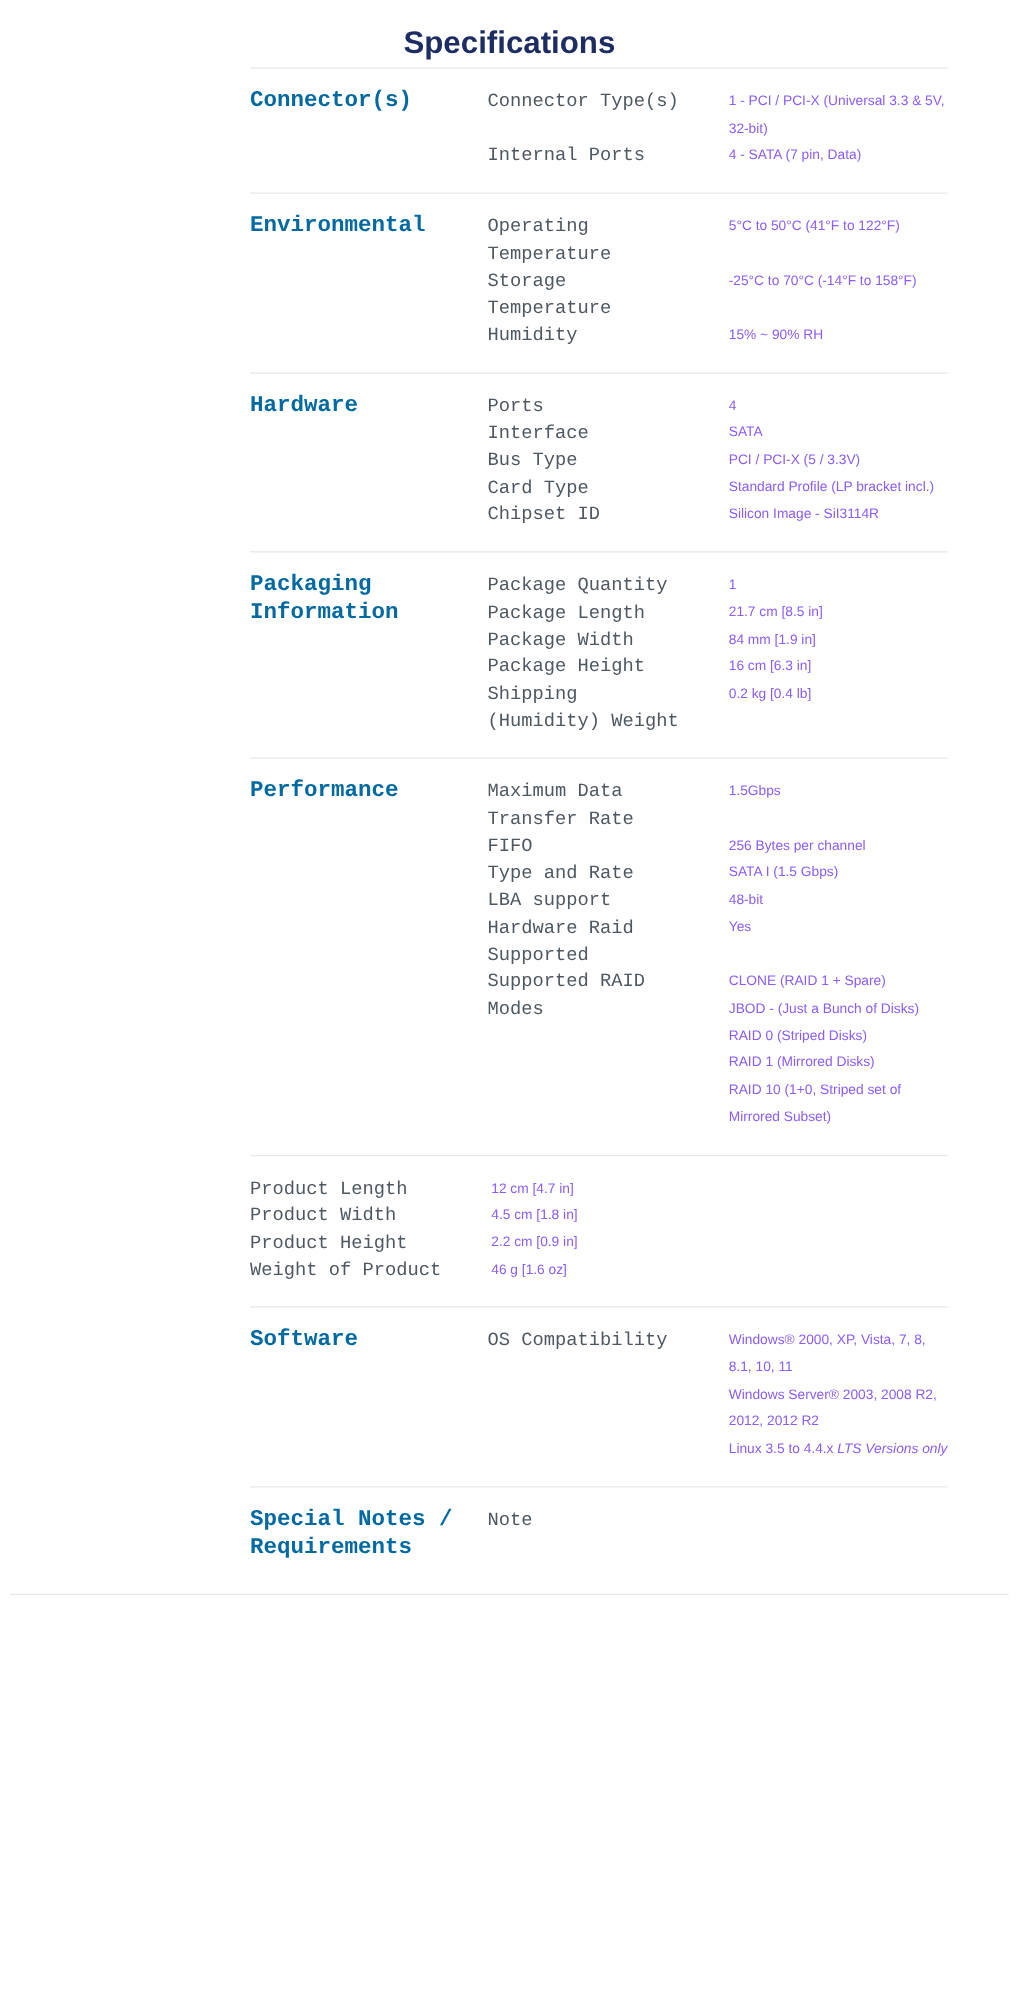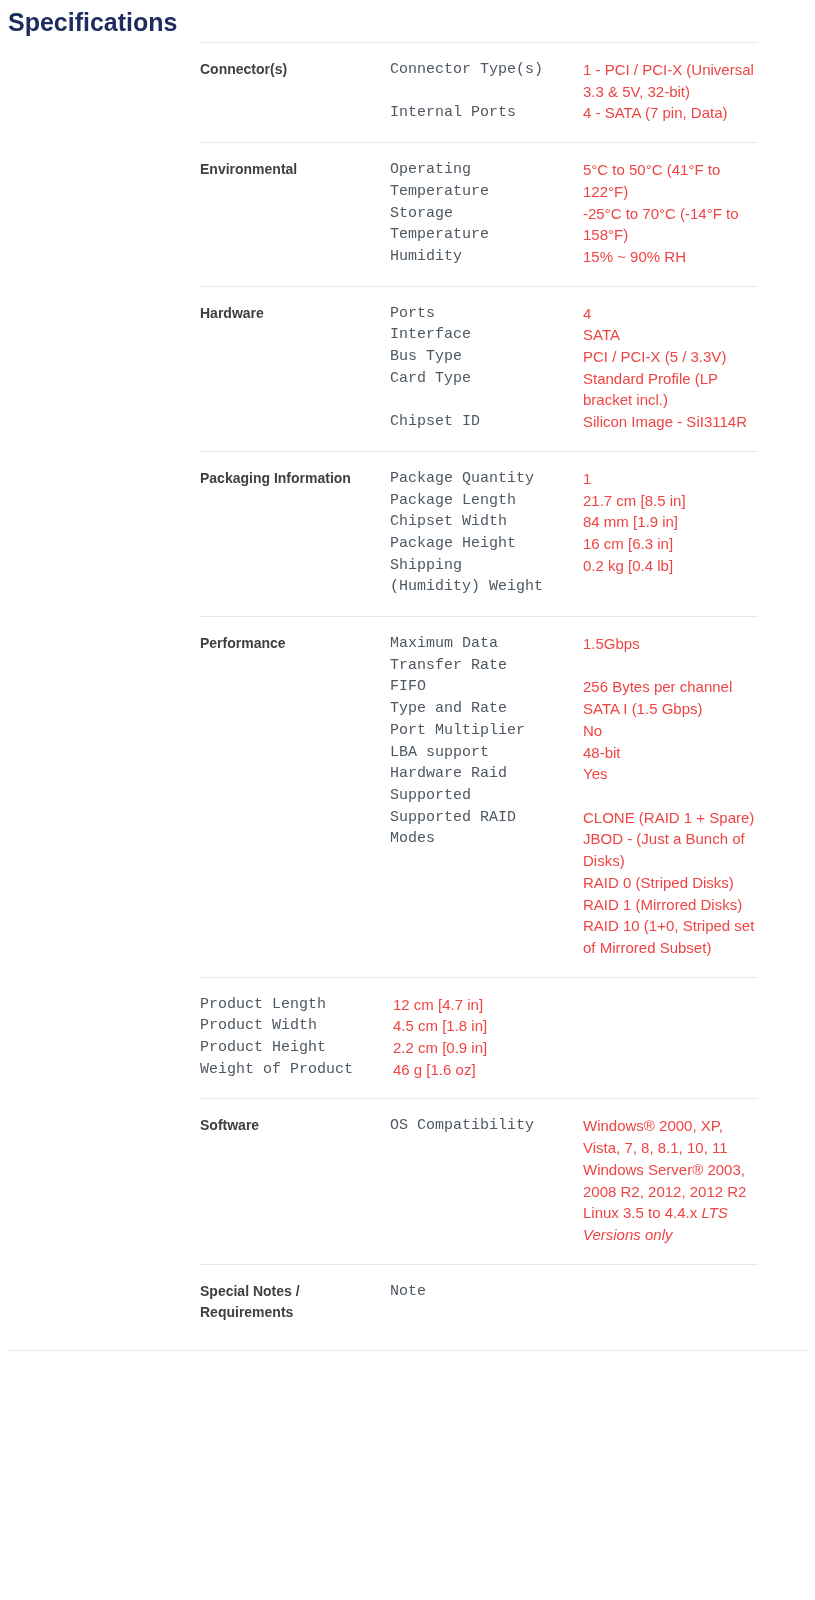--- a/index.html
+++ b/index.html
@@ -9,46 +9,48 @@
     font-family: "Liberation Sans", "DejaVu Sans", sans-serif;
   }
   .page {
     position: relative;
     width: 815px;
     min-height: 1600px;
     background: #ffffff;
     overflow: hidden;
   }
   .page-title {
-    margin: 6px 8px 0 8px;
+    margin: 18px 8px 0 8px;
     font-size: 25px;
     line-height: 32px;
     font-weight: 700;
     color: #1d2d62;
+    text-align: center;
   }
   .spec-table {
     margin-left: 200px;
     width: 558px;
     margin-top: 4px;
   }
   .spec-section {
     display: flex;
     align-items: flex-start;
     border-top: 1px solid #e8e8e8;
     padding: 16px 0 18px 0;
   }
   .sec-title {
     width: 190px;
     flex-shrink: 0;
     box-sizing: border-box;
     padding-right: 22px;
     font-weight: 700;
-    font-size: 14px;
+    font-size: 18px;
     line-height: 21.7px;
-    color: #404040;
+    color: #0369a1;
+    font-family: Liberation Mono, monospace;
   }
   .rows {
     flex: 1 1 auto;
     min-width: 0;
   }
   .spec-row {
     display: flex;
     align-items: flex-start;
   }
   .spec-label {
@@ -56,23 +58,23 @@
     flex-shrink: 0;
     box-sizing: border-box;
     padding-right: 30px;
     font-size: 15px;
     line-height: 21.7px;
     color: #4e5862;
     font-family: Liberation Mono, monospace;
   }
   .spec-value {
     width: 178px;
-    font-size: 15px;
+    font-size: 11px;
     line-height: 21.7px;
-    color: #ef4444;
+    color: #8b5cf6;
   }
   .spec-value p, .spec-label p {
     margin: 0;
     padding: 0;
   }
   .spec-value i {
     font-style: italic;
   }
   .bottom-divider {
     margin-top: 8px;
@@ -172,21 +174,21 @@
               <p>1</p>
             </div>
           </div>
           <div class="spec-row">
             <div class="spec-label">Package Length</div>
             <div class="spec-value">
               <p>21.7 cm [8.5 in]</p>
             </div>
           </div>
           <div class="spec-row">
-            <div class="spec-label">Chipset Width</div>
+            <div class="spec-label">Package Width</div>
             <div class="spec-value">
               <p>84 mm [1.9 in]</p>
             </div>
           </div>
           <div class="spec-row">
             <div class="spec-label">Package Height</div>
             <div class="spec-value">
               <p>16 cm [6.3 in]</p>
             </div>
           </div>
@@ -210,26 +212,20 @@
           <div class="spec-row">
             <div class="spec-label">FIFO</div>
             <div class="spec-value">
               <p>256 Bytes per channel</p>
             </div>
           </div>
           <div class="spec-row">
             <div class="spec-label">Type and Rate</div>
             <div class="spec-value">
               <p>SATA I (1.5 Gbps)</p>
-            </div>
-          </div>
-          <div class="spec-row">
-            <div class="spec-label">Port Multiplier</div>
-            <div class="spec-value">
-              <p>No</p>
             </div>
           </div>
           <div class="spec-row">
             <div class="spec-label">LBA support</div>
             <div class="spec-value">
               <p>48-bit</p>
             </div>
           </div>
           <div class="spec-row">
             <div class="spec-label">Hardware Raid Supported</div>

